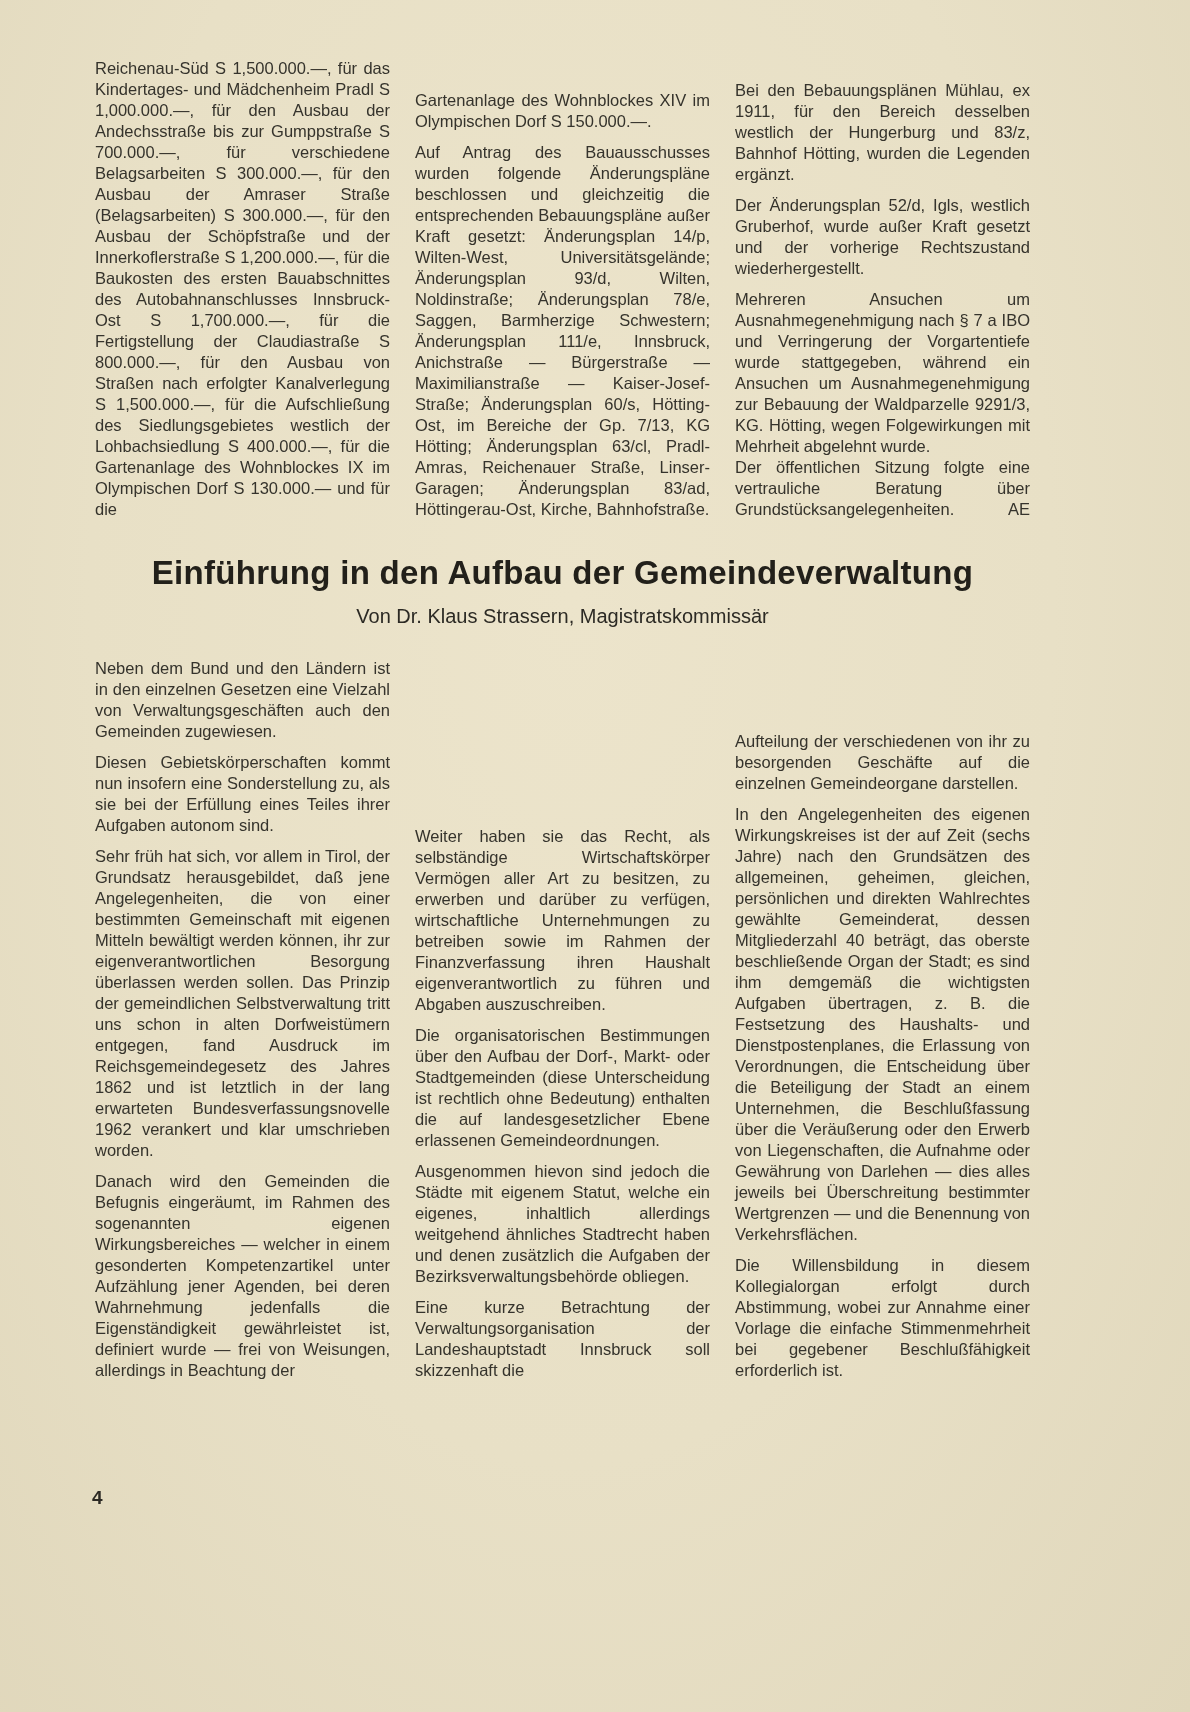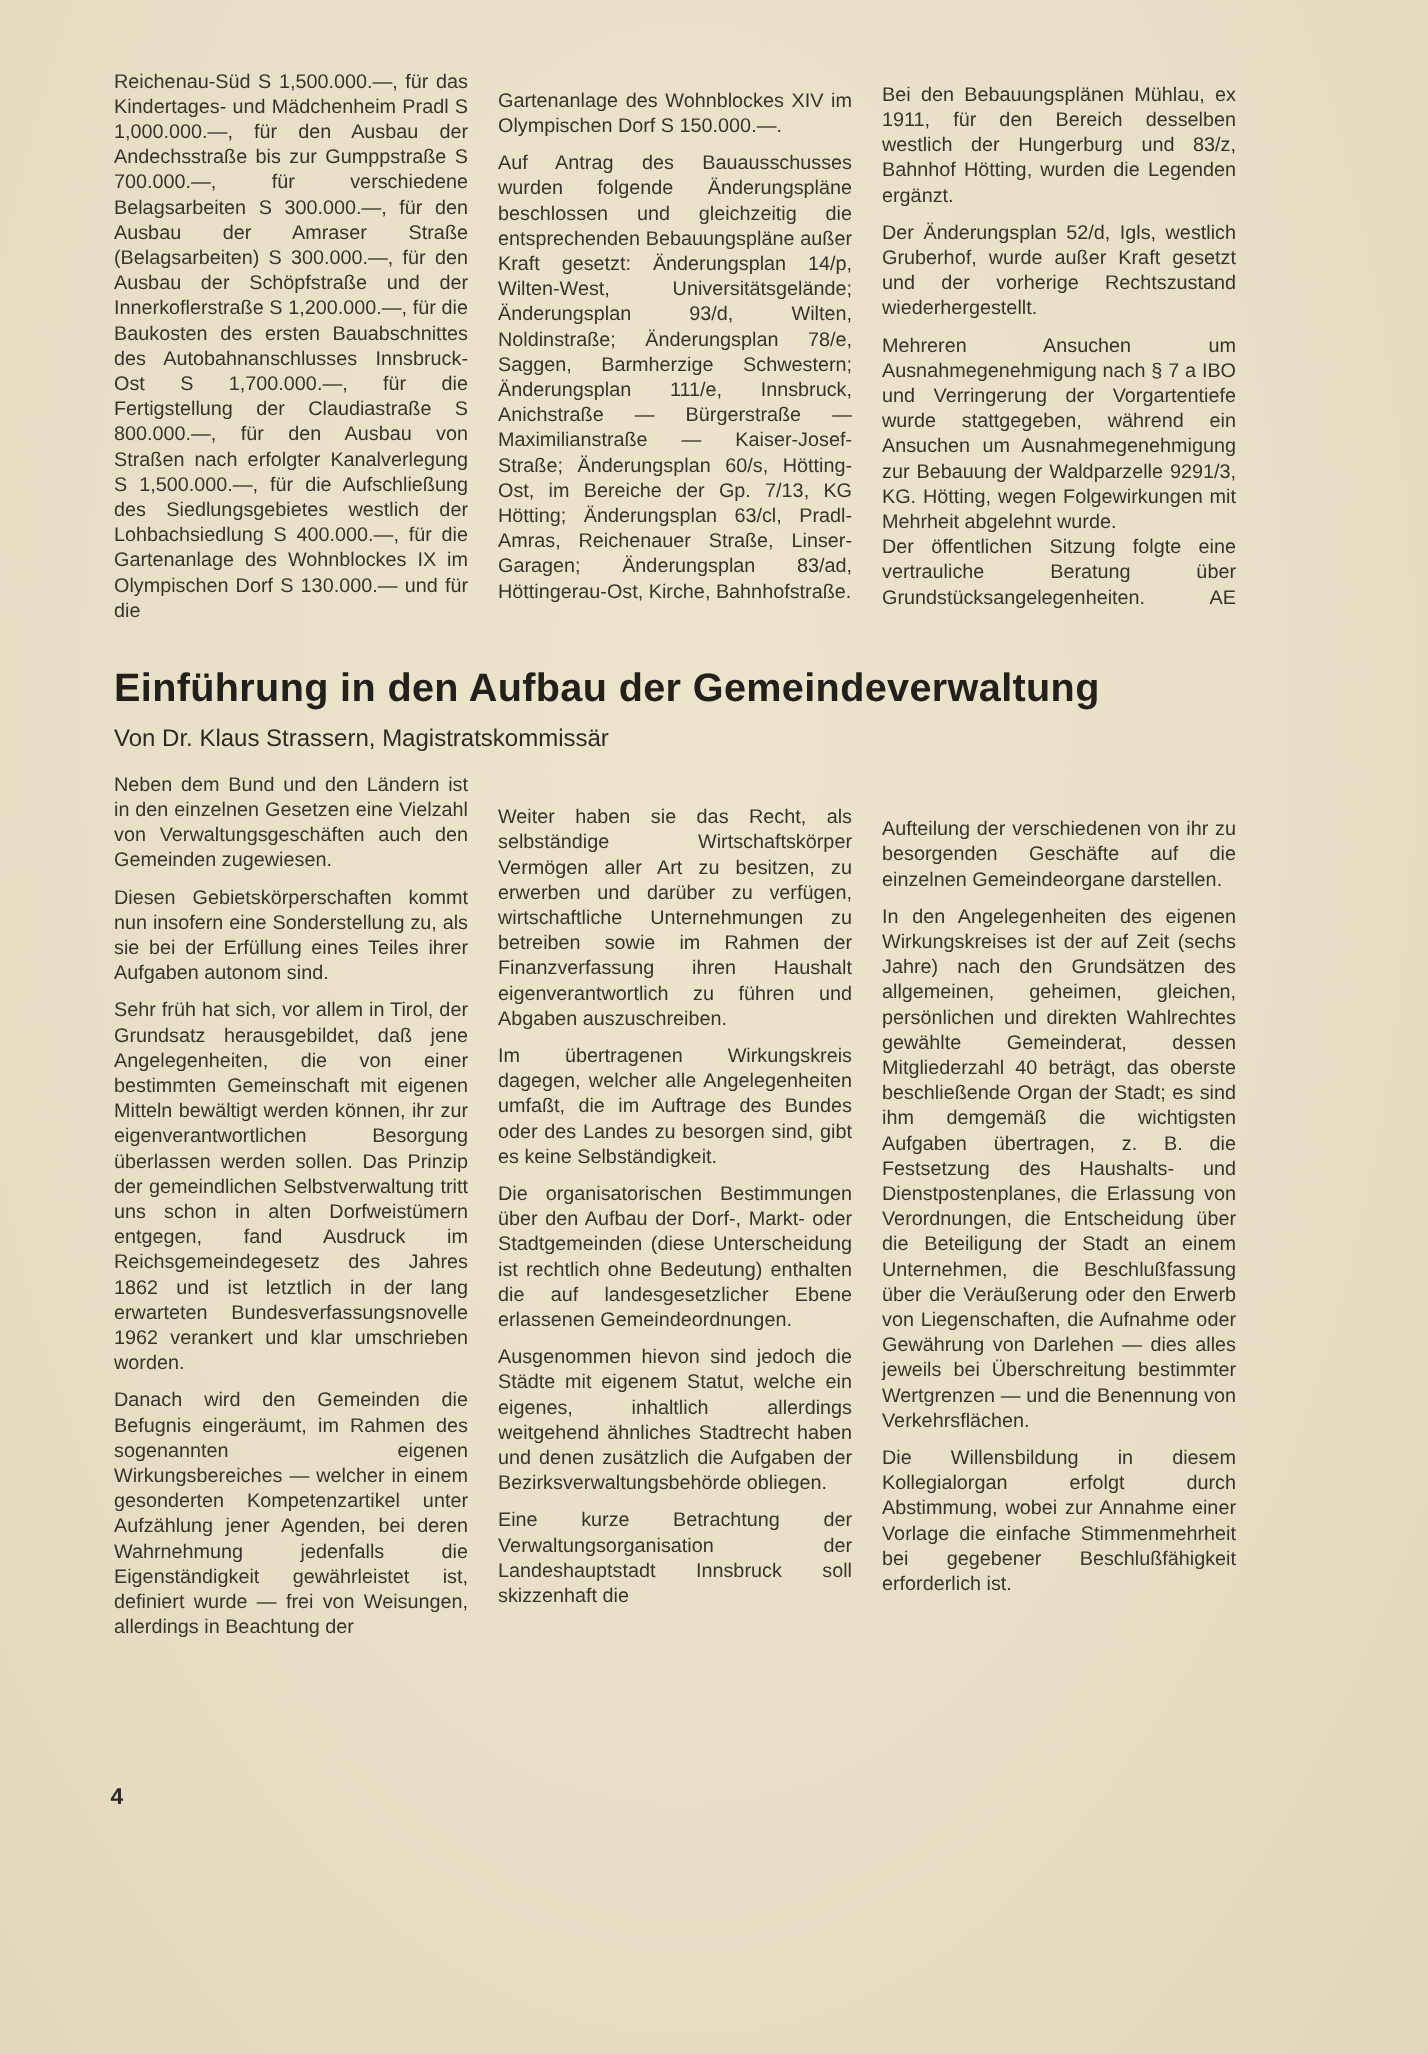--- a/index.html
+++ b/index.html
@@ -14,42 +14,42 @@
     margin: 0 auto;
     box-sizing: border-box;
     padding: 58px 160px 0 95px;
     background: radial-gradient(ellipse at 48% 35%, #ece4cb 0%, #e8e0c6 55%, #e0d7bb 100%);
     color: #35332c;
     overflow: hidden;
   }
   .columns {
     display: flex;
     gap: 25px;
-    align-items: center;
+    align-items: flex-end;
   }
   .col {
     flex: 1 1 0;
     min-width: 0;
     font-size: 16.5px;
     line-height: 21px;
     text-align: justify;
     hyphens: auto;
     -webkit-hyphens: auto;
   }
   .para {
     margin: 0 0 10px 0;
   }
   .para:last-child { margin-bottom: 0; }
   .closing .sig {
     float: right;
     padding-left: 12px;
   }
   .article-head {
-    margin: 34px 0 16px 0;
-    text-align: left;
+    margin: 34px 0 30px 0;
+    text-align: center;
   }
   .article-head h1 {
     margin: 0;
     font-size: 33px;
     line-height: 38px;
     font-weight: bold;
     letter-spacing: 0.3px;
     color: #22201a;
   }
   .article-head h2 {
@@ -98,21 +98,20 @@
 
   <section class="columns">
     <div class="col">
         <p class="para">Neben dem Bund und den Ländern ist in den einzelnen Gesetzen eine Vielzahl von Verwaltungsgeschäften auch den Gemeinden zugewiesen.</p>
         <p class="para">Diesen Gebietskörperschaften kommt nun insofern eine Sonderstellung zu, als sie bei der Erfüllung eines Teiles ihrer Aufgaben autonom sind.</p>
         <p class="para">Sehr früh hat sich, vor allem in Tirol, der Grundsatz herausgebildet, daß jene Angelegenheiten, die von einer bestimmten Gemeinschaft mit eigenen Mitteln bewältigt werden können, ihr zur eigenverantwortlichen Besorgung überlassen werden sollen. Das Prinzip der gemeindlichen Selbstverwaltung tritt uns schon in alten Dorfweistümern entgegen, fand Ausdruck im Reichsgemeindegesetz des Jahres 1862 und ist letztlich in der lang erwarteten Bundesverfassungsnovelle 1962 verankert und klar umschrieben worden.</p>
         <p class="para">Danach wird den Gemeinden die Befugnis eingeräumt, im Rahmen des sogenannten eigenen Wirkungsbereiches — welcher in einem gesonderten Kompetenzartikel unter Aufzählung jener Agenden, bei deren Wahrnehmung jedenfalls die Eigenständigkeit gewährleistet ist, definiert wurde — frei von Weisungen, allerdings in Beachtung der</p>
       </div>
     <div class="col">
         <p class="para">Weiter haben sie das Recht, als selbständige Wirtschaftskörper Vermögen aller Art zu besitzen, zu erwerben und darüber zu verfügen, wirtschaftliche Unternehmungen zu betreiben sowie im Rahmen der Finanzverfassung ihren Haushalt eigenverantwortlich zu führen und Abgaben auszuschreiben.</p>
-        <p class="para">Im übertragenen Wirkungskreis dagegen, welcher alle Angelegenheiten umfaßt, die im Auftrage des Bundes oder des Landes zu besorgen sind, gibt es keine Selbständigkeit.</p>
         <p class="para">Die organisatorischen Bestimmungen über den Aufbau der Dorf-, Markt- oder Stadtgemeinden (diese Unterscheidung ist rechtlich ohne Bedeutung) enthalten die auf landesgesetzlicher Ebene erlassenen Gemeindeordnungen.</p>
         <p class="para">Ausgenommen hievon sind jedoch die Städte mit eigenem Statut, welche ein eigenes, inhaltlich allerdings weitgehend ähnliches Stadtrecht haben und denen zusätzlich die Aufgaben der Bezirksverwaltungsbehörde obliegen.</p>
         <p class="para">Eine kurze Betrachtung der Verwaltungsorganisation der Landeshauptstadt Innsbruck soll skizzenhaft die</p>
       </div>
     <div class="col">
         <p class="para">Aufteilung der verschiedenen von ihr zu besorgenden Geschäfte auf die einzelnen Gemeindeorgane darstellen.</p>
         <p class="para">In den Angelegenheiten des eigenen Wirkungskreises ist der auf Zeit (sechs Jahre) nach den Grundsätzen des allgemeinen, geheimen, gleichen, persönlichen und direkten Wahlrechtes gewählte Gemeinderat, dessen Mitgliederzahl 40 beträgt, das oberste beschließende Organ der Stadt; es sind ihm demgemäß die wichtigsten Aufgaben übertragen, z. B. die Festsetzung des Haushalts- und Dienstpostenplanes, die Erlassung von Verordnungen, die Entscheidung über die Beteiligung der Stadt an einem Unternehmen, die Beschlußfassung über die Veräußerung oder den Erwerb von Liegenschaften, die Aufnahme oder Gewährung von Darlehen — dies alles jeweils bei Überschreitung bestimmter Wertgrenzen — und die Benennung von Verkehrsflächen.</p>
         <p class="para">Die Willensbildung in diesem Kollegialorgan erfolgt durch Abstimmung, wobei zur Annahme einer Vorlage die einfache Stimmenmehrheit bei gegebener Beschlußfähigkeit erforderlich ist.</p>
       </div>
   </section>

